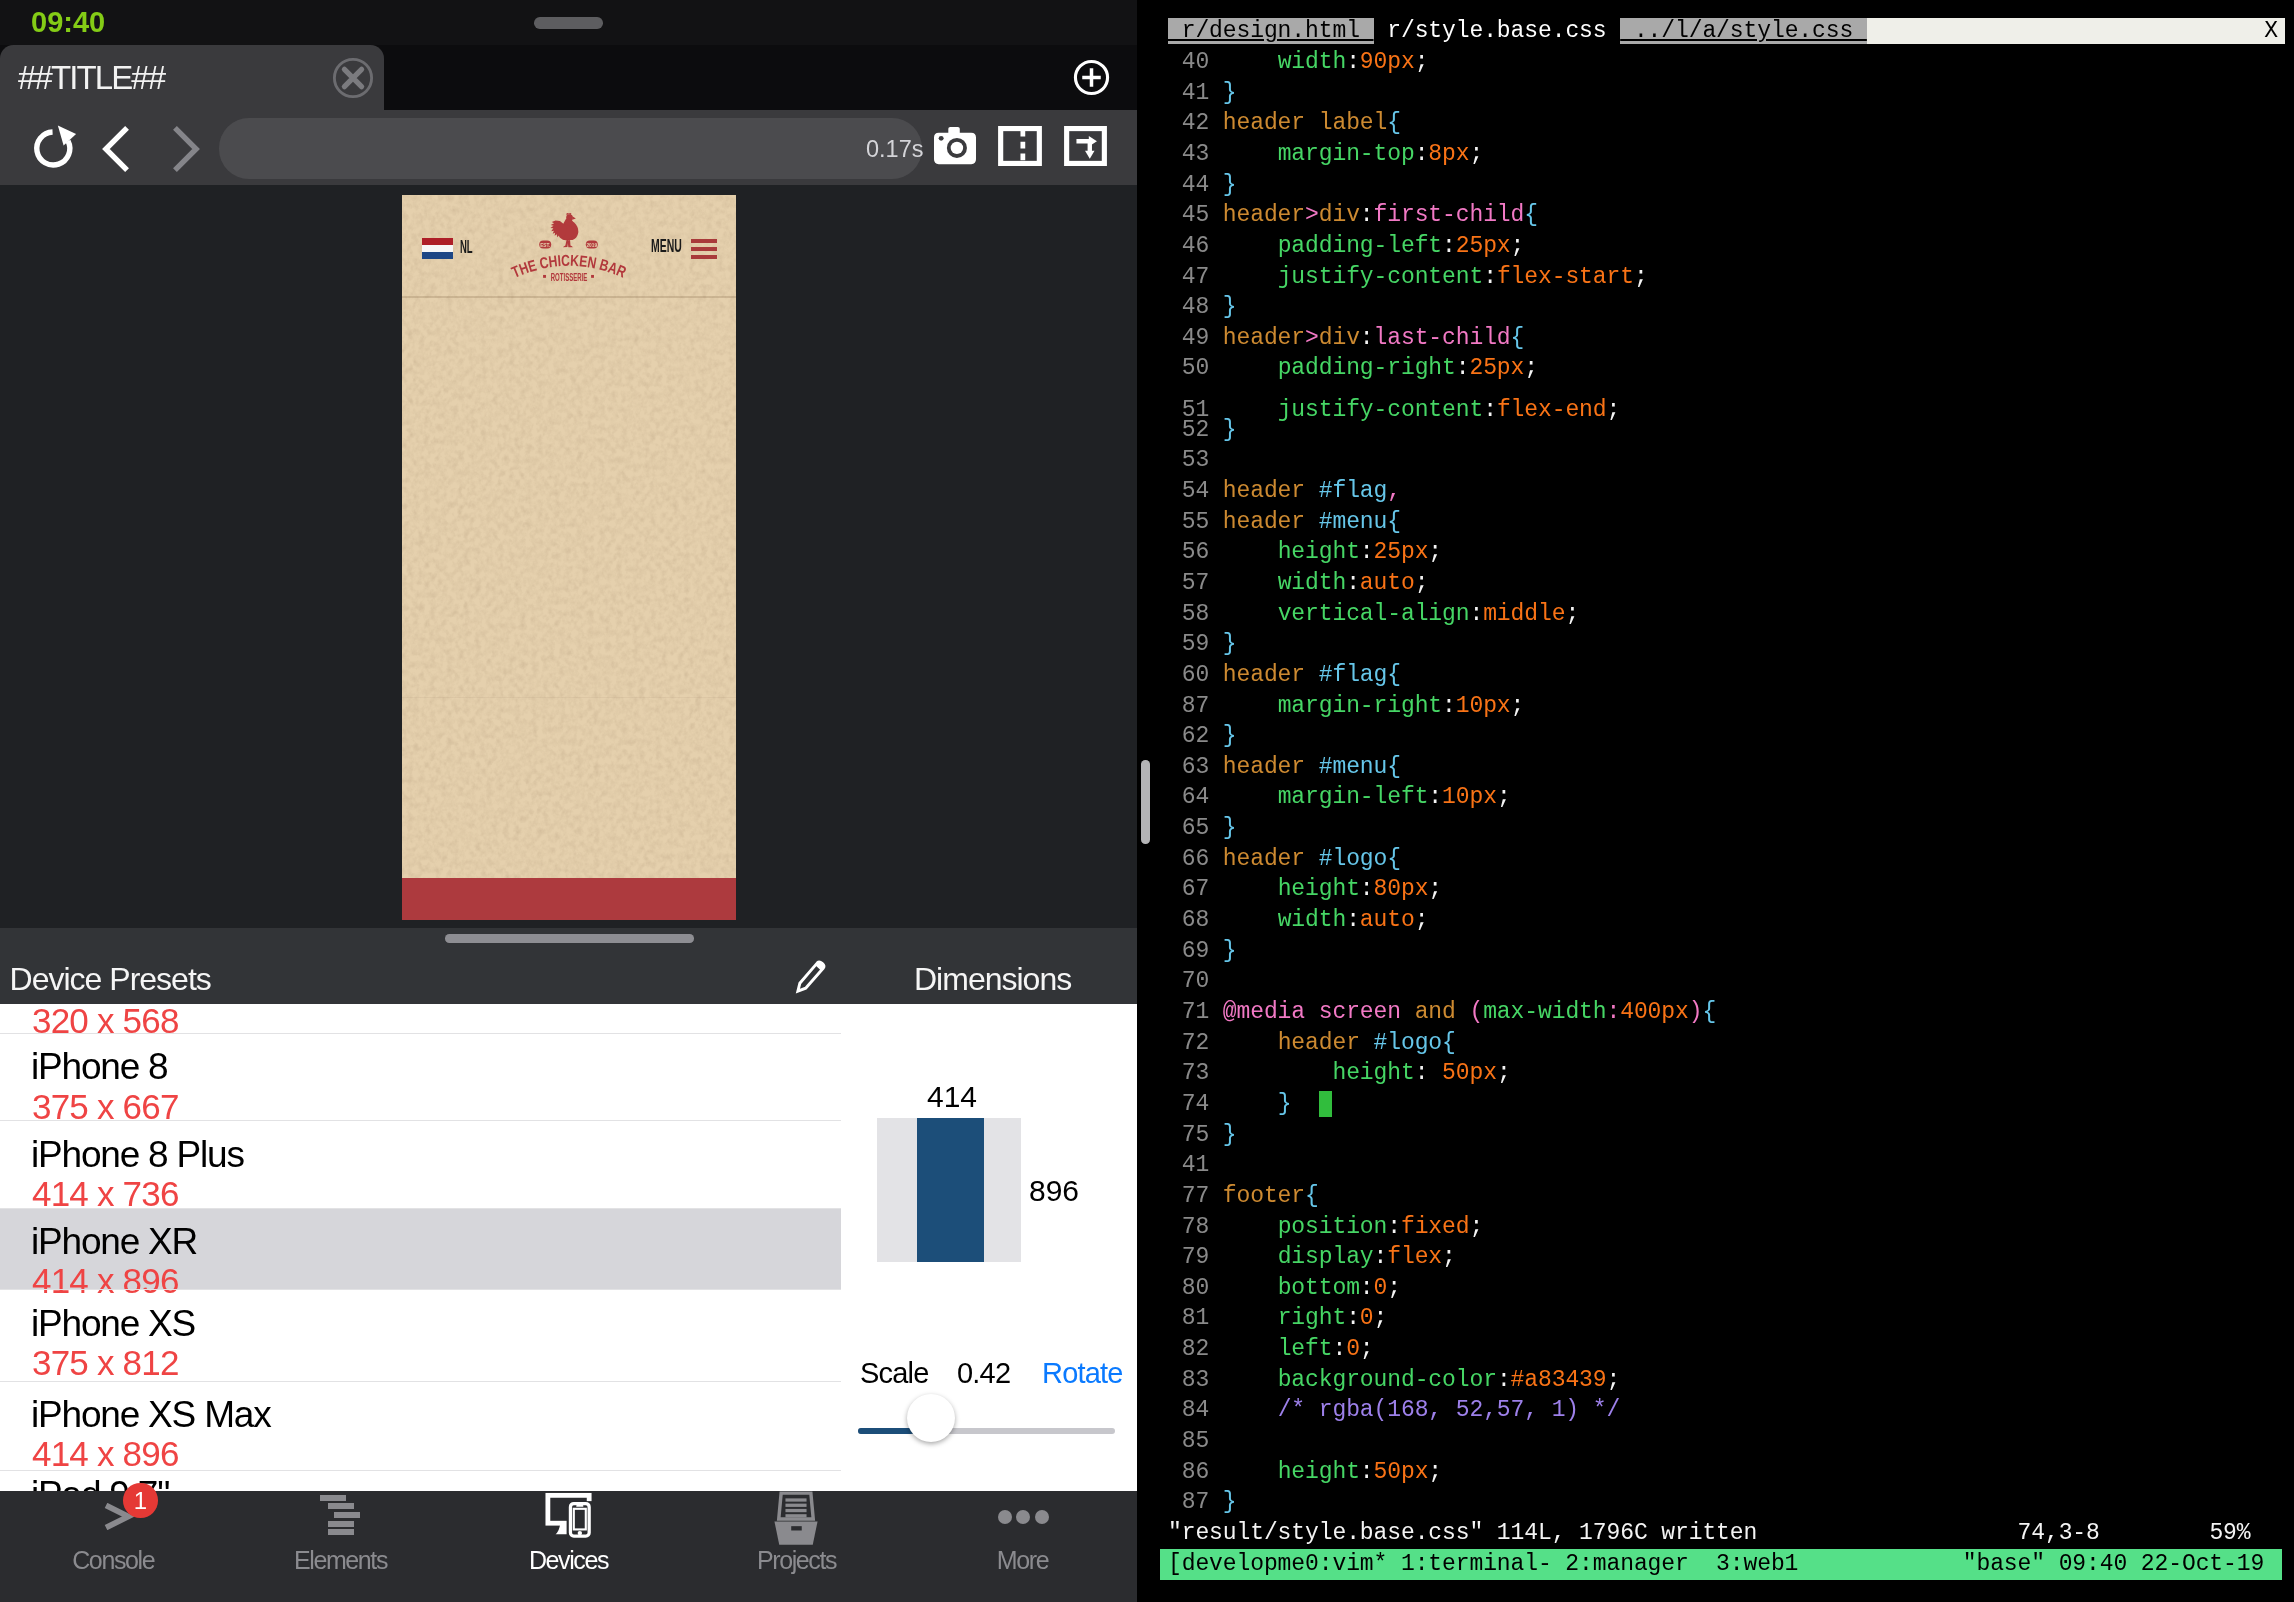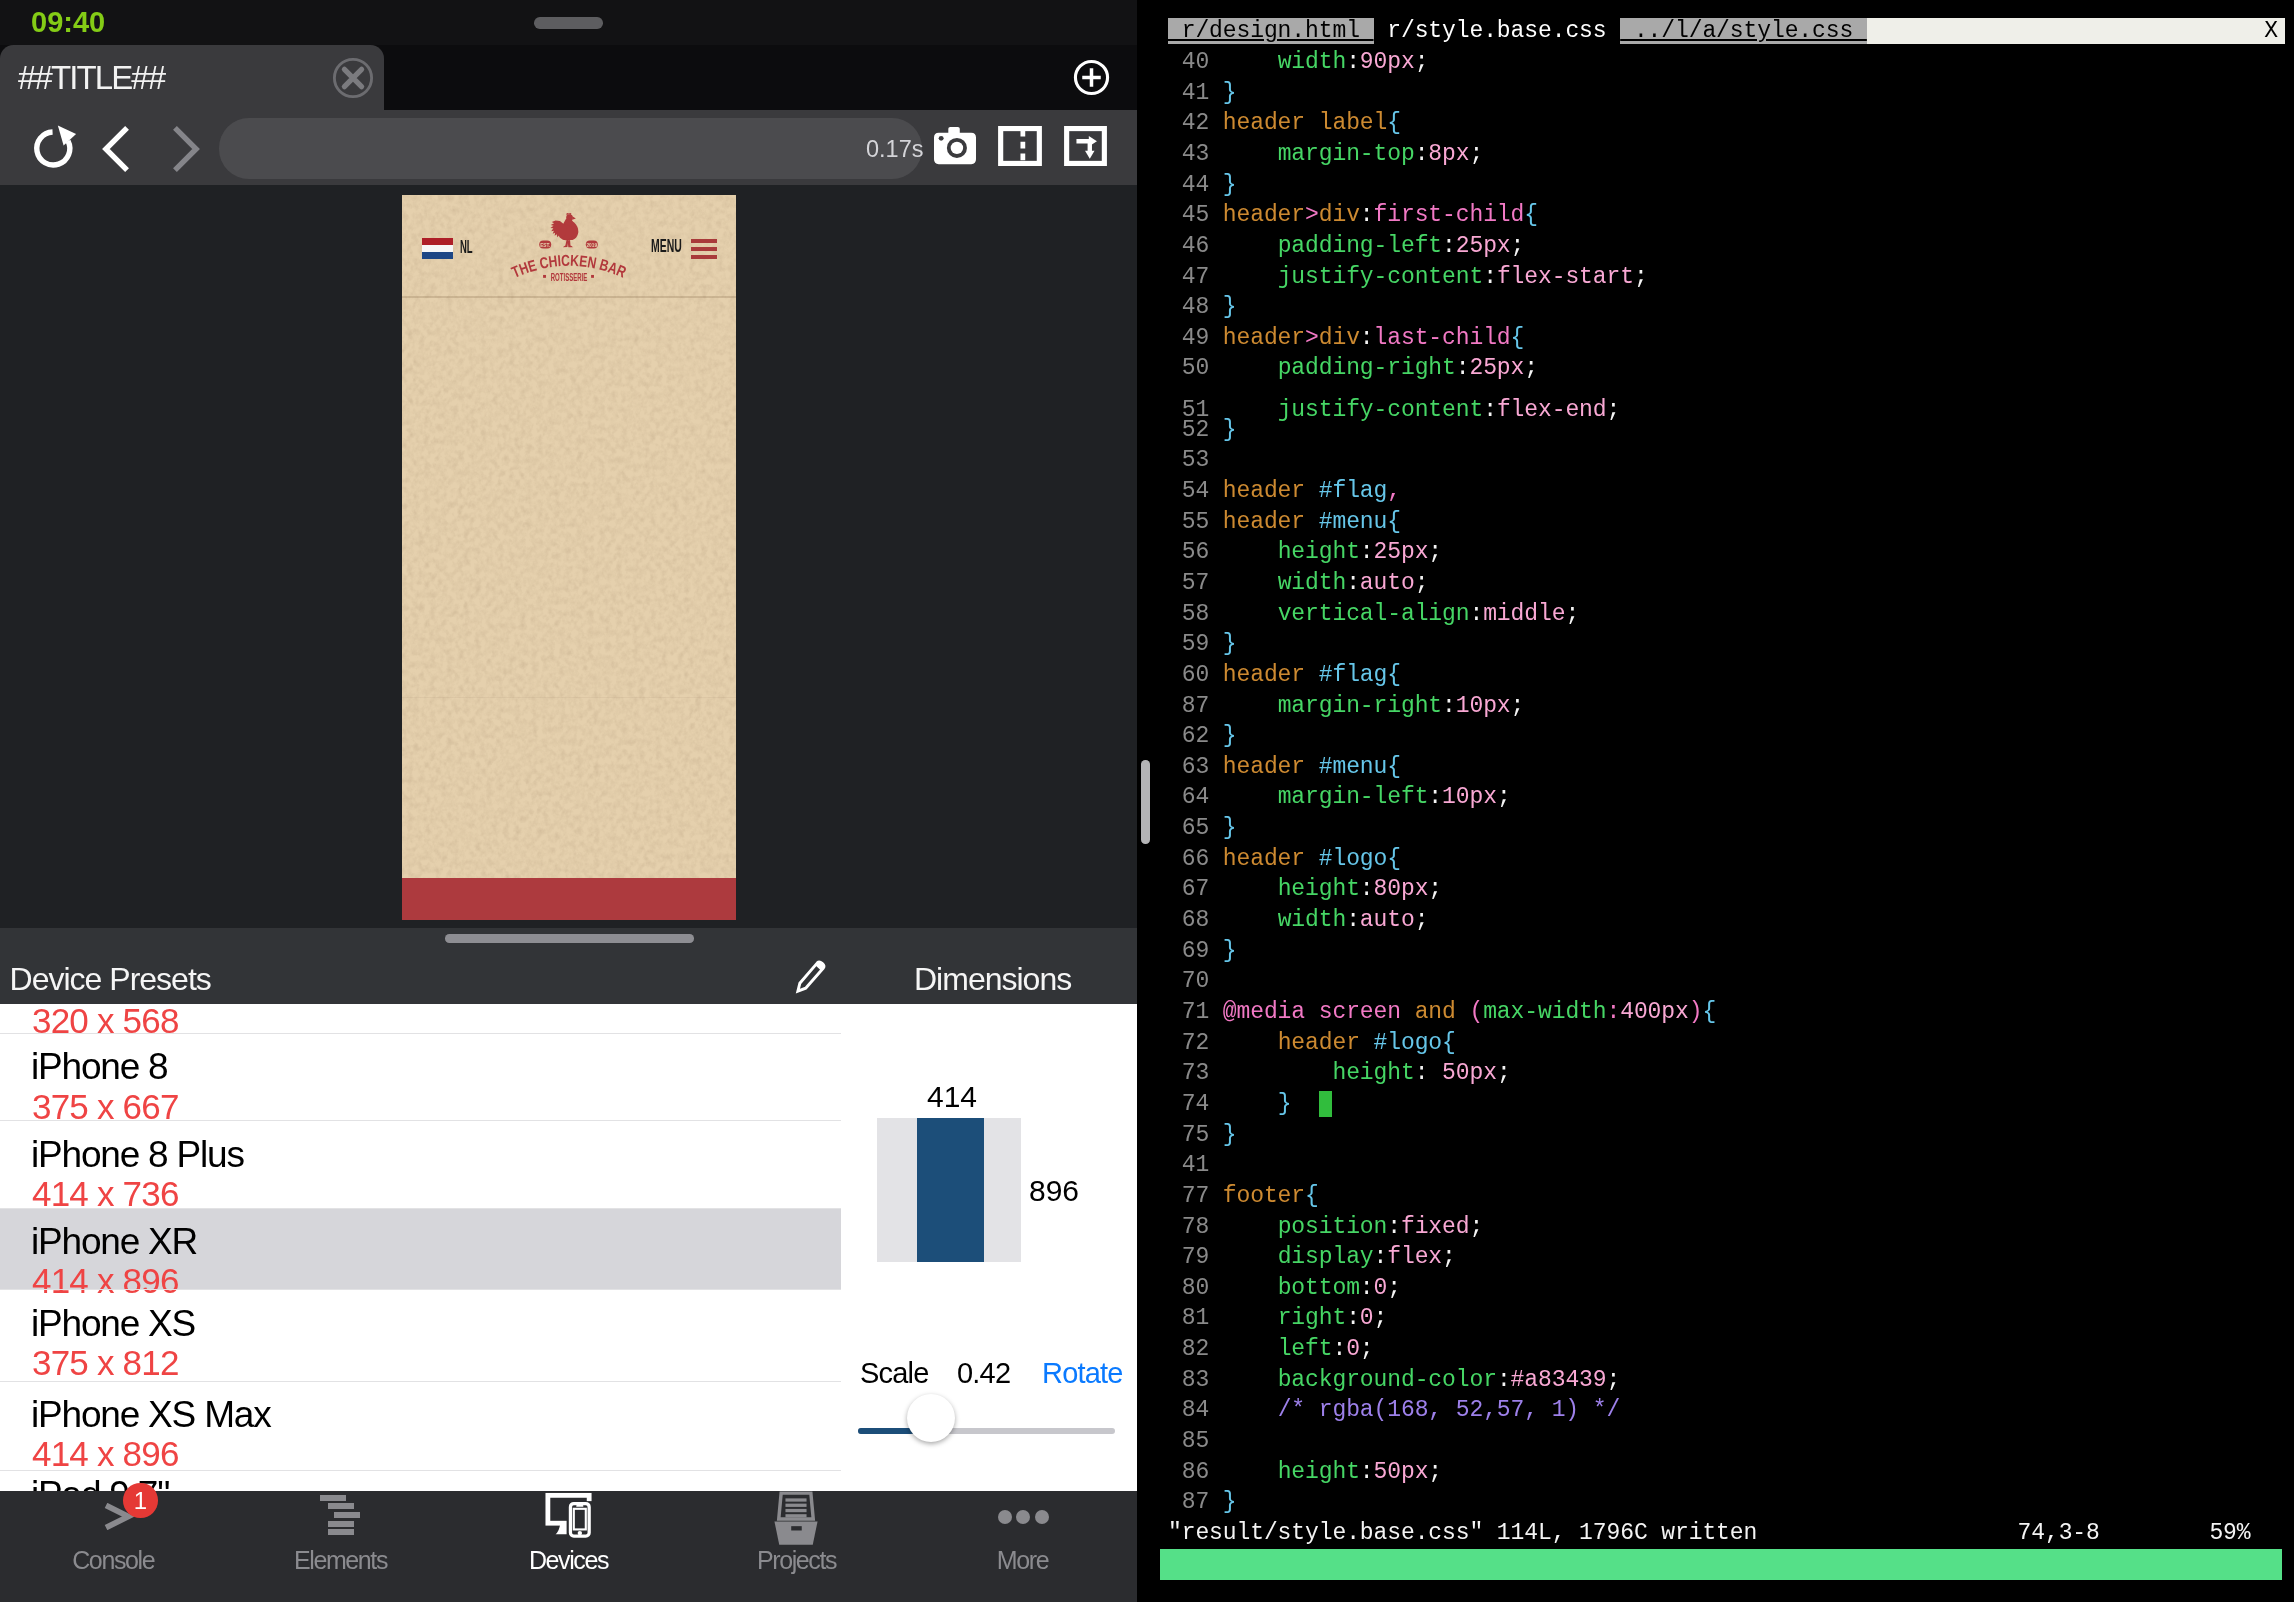--- a/index.html
+++ b/index.html
@@ -1,20 +1,20 @@
 <!DOCTYPE html>
 <html><head><meta charset="utf-8">
 <style>
 html,body{margin:0;padding:0;background:#000;}
 body{width:2294px;height:1602px;position:relative;overflow:hidden;font-family:"Liberation Sans",sans-serif;-webkit-font-smoothing:antialiased}
 .abs{position:absolute}
 
 #term{position:absolute;left:1137px;top:0;width:1157px;height:1602px;background:#000}
 .trow{position:absolute;left:31px;white-space:pre;font-family:"Liberation Mono",monospace;font-size:23px;line-height:31px;letter-spacing:-0.1px;color:#f4f4f4}
-.num{color:#8a8a8a} .w{color:#f4f4f4} .g{color:#46d665} .r{color:#f9a8d4}
+.num{color:#8a8a8a} .w{color:#f4f4f4} .g{color:#46d665} .r{color:#f97316}
 .b{color:#66c6e9} .o{color:#cd8a31} .p{color:#f279c5} .c{color:#9d80ea}
 .cur{background:#31bd3d}
 .tgray{background:#a9a9a9;color:#000;text-decoration:underline}
 .tsel{color:#fff;font-weight:normal}
 .tfill{background:#efefe9}
 .tx{background:#efefe9;color:#000;padding-right:6.7px}
 .tbar{position:absolute;left:23px;width:1122px;background:#55e088}
 .tbartxt{color:#000}
 
 #app{position:absolute;left:0;top:0;width:1137px;height:1602px;background:#1f2124;overflow:hidden}
@@ -254,16 +254,17 @@
 <div class="trow" style="top:1273px"><span class="num"> 80 </span>    <span class="g">bottom</span><span class="w">:</span><span class="r">0</span><span class="w">;</span></div>
 <div class="trow" style="top:1303px"><span class="num"> 81 </span>    <span class="g">right</span><span class="w">:</span><span class="r">0</span><span class="w">;</span></div>
 <div class="trow" style="top:1334px"><span class="num"> 82 </span>    <span class="g">left</span><span class="w">:</span><span class="r">0</span><span class="w">;</span></div>
 <div class="trow" style="top:1365px"><span class="num"> 83 </span>    <span class="g">background-color</span><span class="w">:</span><span class="r">#a83439</span><span class="w">;</span></div>
 <div class="trow" style="top:1395px"><span class="num"> 84 </span>    <span class="c">/* rgba(168, 52,57, 1) */</span></div>
 <div class="trow" style="top:1426px"><span class="num"> 85 </span></div>
 <div class="trow" style="top:1457px"><span class="num"> 86 </span>    <span class="g">height</span><span class="w">:</span><span class="r">50px</span><span class="w">;</span></div>
 <div class="trow" style="top:1487px"><span class="num"> 87 </span><span class="b">}</span></div>
 <div class="trow" style="top:1518px"><span class="w">"result/style.base.css" 114L, 1796C written</span>&nbsp;&nbsp;&nbsp;&nbsp;&nbsp;&nbsp;&nbsp;&nbsp;&nbsp;&nbsp;&nbsp;&nbsp;&nbsp;&nbsp;&nbsp;&nbsp;&nbsp;&nbsp;&nbsp;<span class="w">74,3-8</span>&nbsp;&nbsp;&nbsp;&nbsp;&nbsp;&nbsp;&nbsp;&nbsp;<span class="w">59%</span></div>
 <div class="tbar" style="top:1549px;height:31px"></div>
+    <div class="trow tbartxt" style="top:1549px">[developme0:vim* 1:terminal- 2:manager  3:web1&nbsp;&nbsp;&nbsp;&nbsp;&nbsp;&nbsp;&nbsp;&nbsp;&nbsp;&nbsp;&nbsp;&nbsp;"base" 09:40 22-Oct-19</div>
 </div>
 
 <div class="abs" style="left:1141px;top:760px;width:8.6px;height:84px;border-radius:4.3px;background:#b4b4b6"></div>
 
 
 </body></html>

